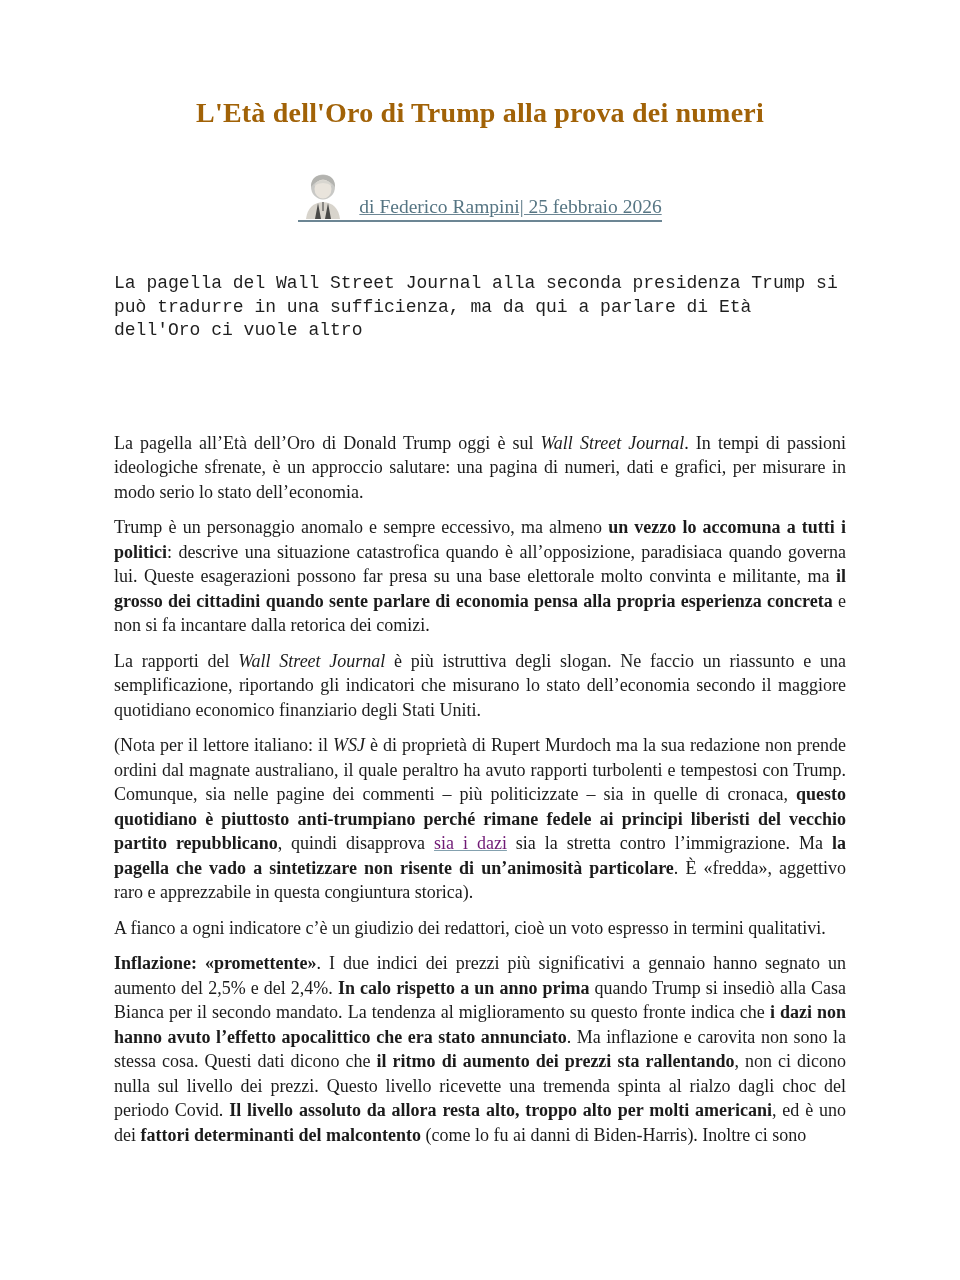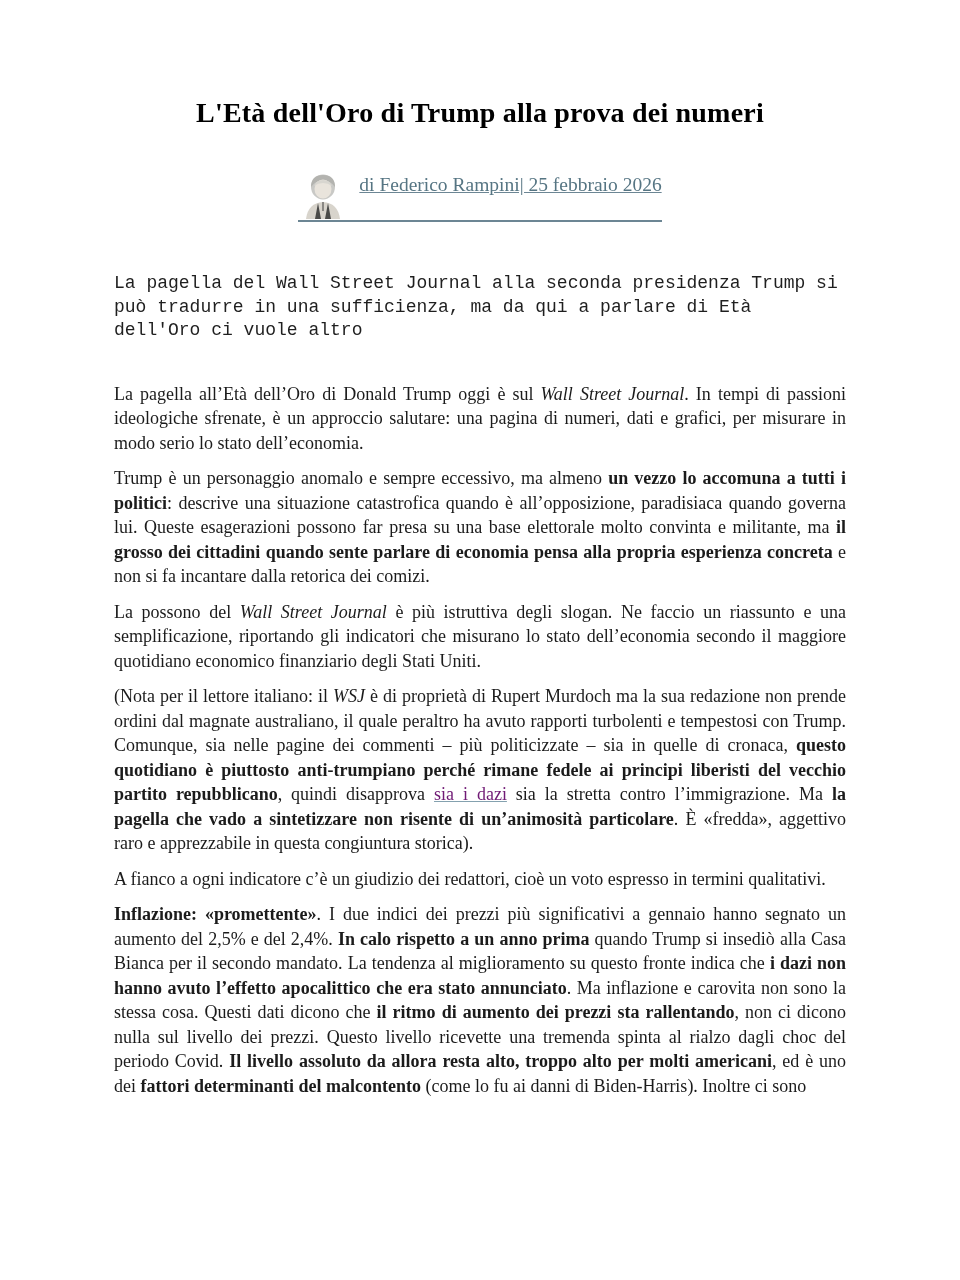--- a/index.html
+++ b/index.html
@@ -18,30 +18,31 @@
     box-sizing: border-box;
     width: 960px;
     padding: 97px 114px 0 114px;
   }
   .article-title {
     margin: 0;
     font-size: 28px;
     line-height: 32px;
     font-weight: bold;
     text-align: center;
-    color: #000000;
+    color: #a16207;
     letter-spacing: 0.2px;
   }
   .byline-row {
     margin-top: 44px;
     display: flex;
     justify-content: center;
   }
   .byline-link {
     display: inline-flex;
+    align-items: flex-end;
     gap: 11px;
     text-decoration: none;
     color: #567583;
     border-bottom: 2px solid #6c8694;
     padding-bottom: 1px;
     cursor: pointer;
   }
   .byline-link .avatar {
     display: inline-block;
     width: 50px;
@@ -56,21 +57,21 @@
   }
   .standfirst {
     margin: 50px 0 0 0;
     font-size: 18px;
     line-height: 23.5px;
     color: #1f1f1f;
     text-align: left;
     font-family: Liberation Mono, monospace;
   }
   .article-body {
-    margin-top: 39px;
+    margin-top: 88px;
   }
   .article-body p {
     margin: 0 0 11px 0;
     font-size: 18px;
     line-height: 24.5px;
     text-align: justify;
     color: #1b1b1b;
   }
   .seg-normal { font-weight: normal; }
   .seg-bold   { font-weight: bold; }
@@ -106,19 +107,19 @@
       </span>
       <span class="byline-text">di Federico Rampini| 25 febbraio 2026</span>
     </a>
   </div>
 
   <p class="standfirst">La pagella del Wall Street Journal alla seconda presidenza Trump si può tradurre in una sufficienza, ma da qui a parlare di Età dell'Oro ci vuole altro</p>
 
   <div class="article-body">
       <p><span class="seg-normal">La pagella all’Età dell’Oro di Donald Trump oggi è sul </span><span class="seg-italic">Wall Street Journal</span><span class="seg-normal">. In tempi di passioni ideologiche sfrenate, è un approccio salutare: una pagina di numeri, dati e grafici, per misurare in modo serio lo stato dell’economia.</span></p>
       <p><span class="seg-normal">Trump è un personaggio anomalo e sempre eccessivo, ma almeno </span><span class="seg-bold">un vezzo lo accomuna a tutti i politici</span><span class="seg-normal">: descrive una situazione catastrofica quando è all’opposizione, paradisiaca quando governa lui. Queste esagerazioni possono far presa su una base elettorale molto convinta e militante, ma </span><span class="seg-bold">il grosso dei cittadini quando sente parlare di economia pensa alla propria esperienza concreta</span><span class="seg-normal"> e non si fa incantare dalla retorica dei comizi.</span></p>
-      <p><span class="seg-normal">La possono del </span><span class="seg-italic">Wall Street Journal</span><span class="seg-normal"> è più istruttiva degli slogan. Ne faccio un riassunto e una semplificazione, riportando gli indicatori che misurano lo stato dell’economia secondo il maggiore quotidiano economico finanziario degli Stati Uniti.</span></p>
+      <p><span class="seg-normal">La rapporti del </span><span class="seg-italic">Wall Street Journal</span><span class="seg-normal"> è più istruttiva degli slogan. Ne faccio un riassunto e una semplificazione, riportando gli indicatori che misurano lo stato dell’economia secondo il maggiore quotidiano economico finanziario degli Stati Uniti.</span></p>
       <p><span class="seg-normal">(Nota per il lettore italiano: il </span><span class="seg-italic">WSJ</span><span class="seg-normal"> è di proprietà di Rupert Murdoch ma la sua redazione non prende ordini dal magnate australiano, il quale peraltro ha avuto rapporti turbolenti e tempestosi con Trump. Comunque, sia nelle pagine dei commenti – più politicizzate – sia in quelle di cronaca, </span><span class="seg-bold">questo quotidiano è piuttosto anti-trumpiano perché rimane fedele ai principi liberisti del vecchio partito repubblicano</span><span class="seg-normal">, quindi disapprova </span><a class="seg-link">sia i dazi</a><span class="seg-normal"> sia la stretta contro l’immigrazione. Ma </span><span class="seg-bold">la pagella che vado a sintetizzare non risente di un’animosità particolare</span><span class="seg-normal">. È «fredda», aggettivo raro e apprezzabile in questa congiuntura storica).</span></p>
       <p><span class="seg-normal">A fianco a ogni indicatore c’è un giudizio dei redattori, cioè un voto espresso in termini qualitativi.</span></p>
       <p><span class="seg-bold">Inflazione: «promettente»</span><span class="seg-normal">. I due indici dei prezzi più significativi a gennaio hanno segnato un aumento del 2,5% e del 2,4%. </span><span class="seg-bold">In calo rispetto a un anno prima</span><span class="seg-normal"> quando Trump si insediò alla Casa Bianca per il secondo mandato. La tendenza al miglioramento su questo fronte indica che </span><span class="seg-bold">i dazi non hanno avuto l’effetto apocalittico che era stato annunciato</span><span class="seg-normal">. Ma inflazione e carovita non sono la stessa cosa. Questi dati dicono che </span><span class="seg-bold">il ritmo di aumento dei prezzi sta rallentando</span><span class="seg-normal">, non ci dicono nulla sul livello dei prezzi. Questo livello ricevette una tremenda spinta al rialzo dagli choc del periodo Covid. </span><span class="seg-bold">Il livello assoluto da allora resta alto, troppo alto per molti americani</span><span class="seg-normal">, ed è uno dei </span><span class="seg-bold">fattori determinanti del malcontento</span><span class="seg-normal"> (come lo fu ai danni di Biden-Harris). Inoltre ci sono</span></p>
     </div>
 
 </div>
 
 </body></html>

